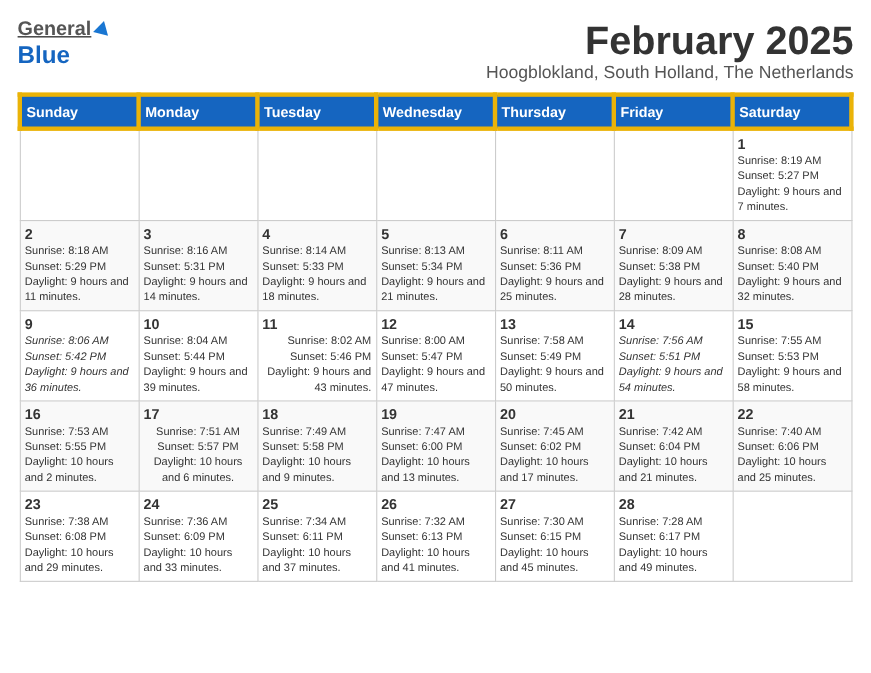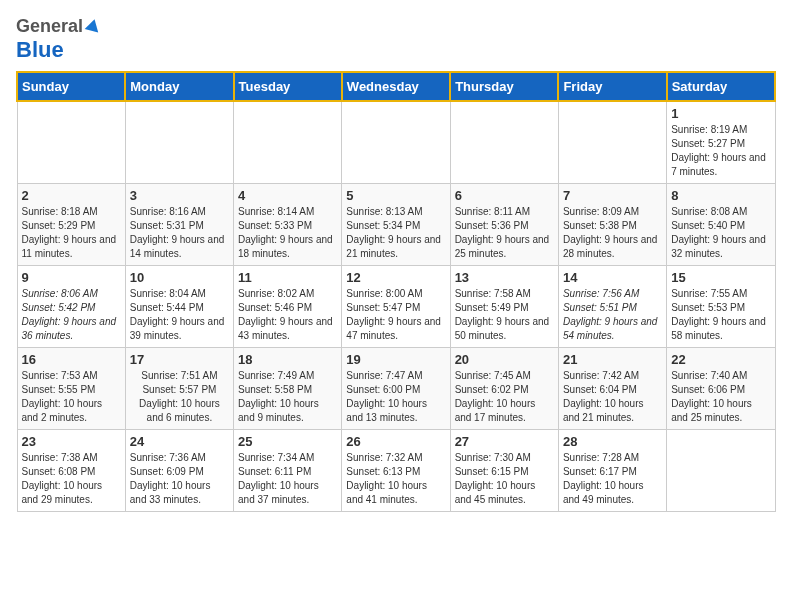--- a/index.html
+++ b/index.html
@@ -17,20 +17,21 @@
       margin-bottom: 8px;
     }
     .logo {
       display: flex;
       flex-direction: column;
       align-items: flex-start;
     }
     .logo-line {
       display: flex;
       align-items: center;
+      text-decoration: underline;
     }
     .title-area {
       text-align: right;
     }
     .month-title {
       font-size: 36px;
       font-weight: bold;
       color: #333;
     }
     .location-title {
@@ -42,21 +43,21 @@
       border-collapse: collapse;
       border: 1px solid #ccc;
     }
     .calendar th {
       background-color: #1565c0;
       color: #fff;
       font-size: 13px;
       font-weight: bold;
       padding: 6px 4px;
       text-align: left;
-      border: 2px solid #eab308;
+      border: 4px solid #eab308;
     }
     .calendar td {
       border: 1px solid #ccc;
       vertical-align: top;
       padding: 4px;
       width: calc(100% / 7);
       min-height: 80px;
       font-size: 10.5px;
       color: #333;
       background: #fff;
@@ -85,20 +86,24 @@
 <div class="header-area">
   <div class="logo">
     <div class="logo-line">
       <span style="font-size:18px;font-weight:bold;color:#555;">General</span>
       <span style="display:inline-block;width:0;height:0;border-left:7px solid transparent;border-right:7px solid transparent;border-bottom:12px solid #1976d2;transform:rotate(15deg);margin-left:3px;margin-top:-4px;"></span>
     </div>
     <div>
       <span style="font-size:22px;font-weight:bold;color:#1565c0;">Blue</span>
     </div>
   </div>
+  <div class="title-area">
+    <div class="month-title">February 2025</div>
+    <div class="location-title">Hoogblokland, South Holland, The Netherlands</div>
+  </div>
 </div>
 
 <table class="calendar">
   <thead>
     <tr>
     <th>Sunday</th>
         <th>Monday</th>
         <th>Tuesday</th>
         <th>Wednesday</th>
         <th>Thursday</th>
@@ -173,21 +178,21 @@
 Daylight: 9 hours and 36 minutes.</div>
         </td>
         <td>
           <span class="day-num">10</span>
           <div class="day-info" style="white-space: pre-line;">Sunrise: 8:04 AM
 Sunset: 5:44 PM
 Daylight: 9 hours and 39 minutes.</div>
         </td>
         <td>
           <span class="day-num">11</span>
-          <div class="day-info" style="white-space: pre-line;">Sunrise: 8:02 AM
+          <div class="day-info" style="white-space: pre-line; text-align: right;">Sunrise: 8:02 AM
 Sunset: 5:46 PM
 Daylight: 9 hours and 43 minutes.</div>
         </td>
         <td>
           <span class="day-num">12</span>
           <div class="day-info" style="white-space: pre-line;">Sunrise: 8:00 AM
 Sunset: 5:47 PM
 Daylight: 9 hours and 47 minutes.</div>
         </td>
         <td>

